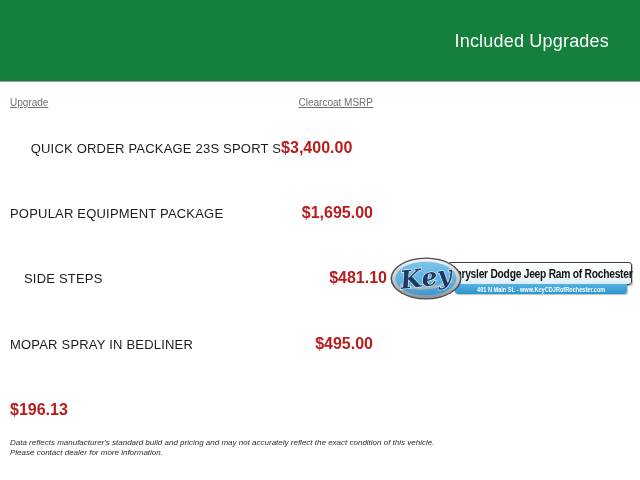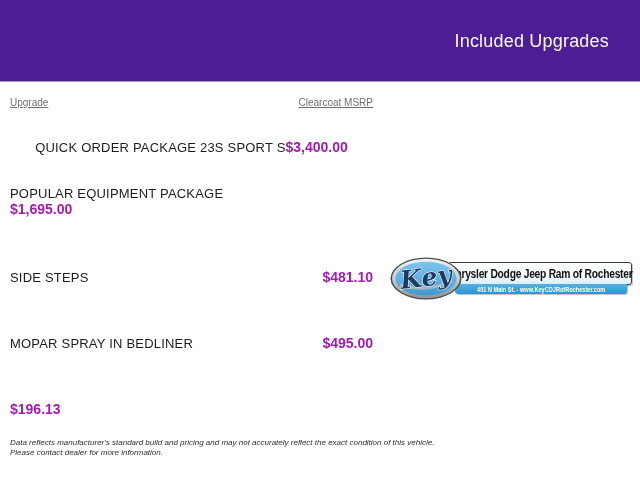--- a/index.html
+++ b/index.html
@@ -9,21 +9,21 @@
     background: #ffffff;
     position: relative;
     overflow: hidden;
   }
 
   
   .banner {
     position: absolute;
     left: 0; top: 0;
     width: 640px; height: 82px;
-    background: #4c1d95;
+    background: #15803d;
     border-bottom: 1px solid #9a9a9a;
   }
   .banner-title {
     position: absolute;
     right: 31px; top: 31px;
     font-size: 18px;
     font-weight: 400;
     color: #fbfbfb;
     letter-spacing: 0.2px;
   }
@@ -37,34 +37,34 @@
     justify-content: space-between;
     align-items: baseline;
   }
   .t-head { top: 97px; }
   .t-head .col {
     font-size: 10px;
     color: #6f6f6f;
     text-decoration: underline;
   }
   .row-0 { top: 139px; justify-content: center; }
-  .row-1 { top: 186px; flex-direction: column; }
-  .row-2 { top: 269px; }
+  .row-1 { top: 204px; }
+  .row-2 { top: 269px; margin-left: 14px; }
   .row-3 { top: 335px; }
   .row-4 { top: 401px; }
   .t-label {
     font-size: 13px;
     color: #1c1c1c;
     letter-spacing: 0.2px;
     white-space: nowrap;
   }
   .t-price {
-    font-size: 14px;
+    font-size: 16px;
     font-weight: 700;
-    color: #a21caf;
+    color: #b91c1c;
     white-space: nowrap;
   }
 
   
   .dealer-logo {
     position: absolute;
     left: 390px; top: 256px;
     width: 244px; height: 46px;
   }
   .dealer-bar {

